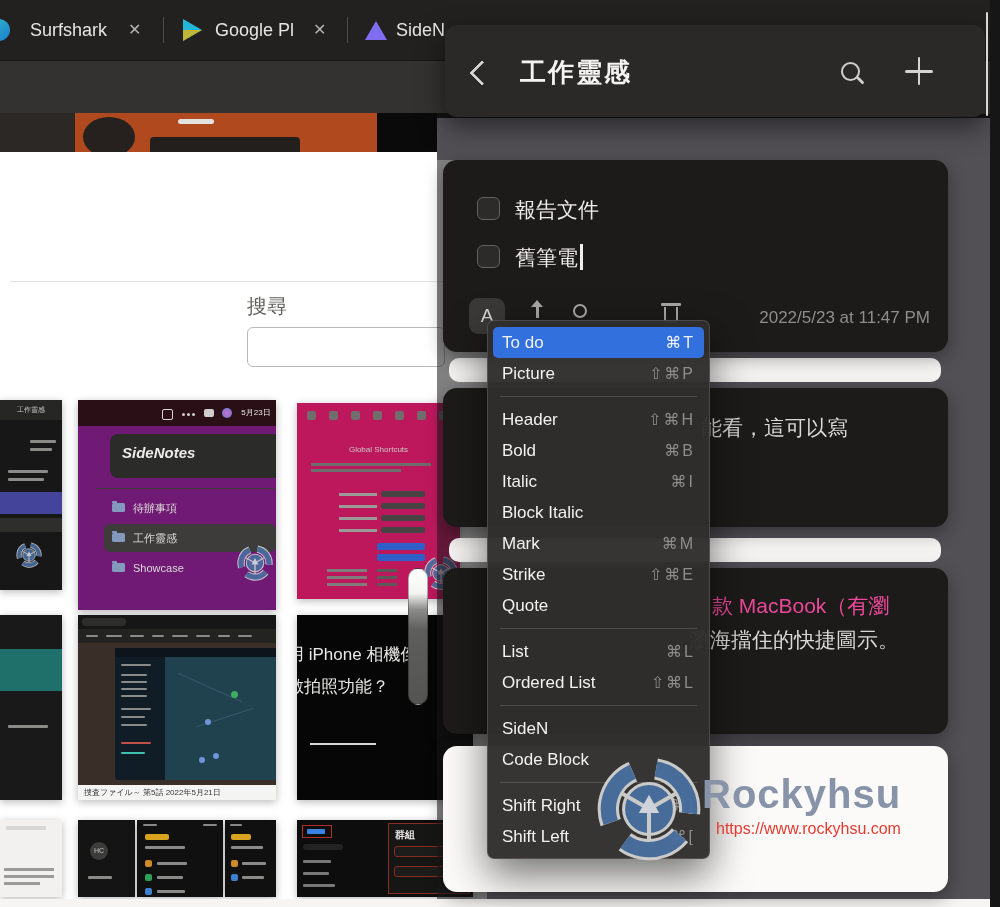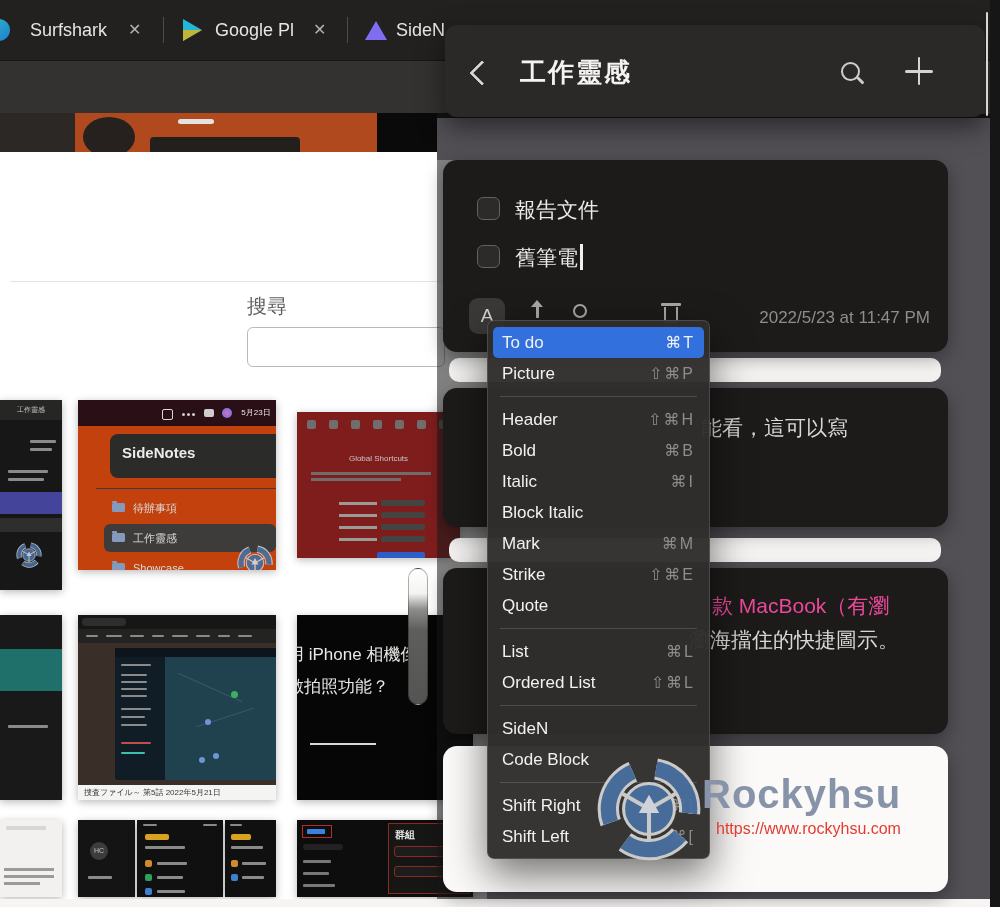--- a/index.html
+++ b/index.html
@@ -57,38 +57,38 @@
   .thumb{box-shadow:0 2px 8px rgba(0,0,0,.28);overflow:hidden;}
   .dash{background:#8a8a88;border-radius:1px;}
 
   
   .t1{left:0;top:287px;width:62px;height:190px;background:#171717;}
   .t1 .hd{left:0;top:0;width:62px;height:20px;background:#262625;color:#c9c8c6;font-size:7px;line-height:20px;text-align:center;}
   .t1 .band{left:0;top:92px;width:62px;height:22px;background:#45449b;}
   .t1 .irow{left:0;top:118px;width:62px;height:14px;background:#2e2e2d;}
 
   
-  .t2{left:78px;top:287px;width:198px;height:170px;background:#c2410c;}
+  .t2{left:78px;top:287px;width:198px;height:210px;background:#701a75;}
   .t2 .bar{left:0;top:0;width:198px;height:26px;background:#2a1016;}
   .t2 .wsq{left:84px;top:9px;width:9px;height:9px;border:1.5px solid #d8d7d5;border-radius:2px;}
   .t2 .dots{left:104px;top:13px;width:3px;height:3px;border-radius:50%;background:#cfcecc;
     box-shadow:5px 0 0 #cfcecc,10px 0 0 #cfcecc;}
   .t2 .cam{left:126px;top:9px;width:10px;height:8px;border-radius:2px;background:#cfcecc;}
   .t2 .siri{left:144px;top:8px;width:10px;height:10px;border-radius:50%;background:radial-gradient(circle,#d070c8,#5a7ad8);}
   .t2 .date{left:158px;top:0;width:40px;color:#e8e7e5;font-size:8px;line-height:26px;text-align:center;}
   .t2 .titlebox{left:32px;top:34px;width:166px;height:44px;background:#2b2b2a;border-radius:8px 0 0 8px;}
-  .t2 .title{left:44px;top:44px;color:#ecebe9;font-size:15px;font-weight:bold;}
+  .t2 .title{left:44px;top:44px;color:#ecebe9;font-size:15px;font-weight:bold;font-style:italic;}
   .t2 .div{left:18px;top:88px;width:180px;height:1px;background:#3c3c3a;}
   .t2 .row{left:26px;width:172px;height:28px;color:#dbdad8;font-size:11px;line-height:28px;}
   .t2 .rowhl{background:#3d3c3b;border-radius:6px;}
   .folder{display:inline-block;width:13px;height:9px;background:#8399bd;border-radius:1.5px;margin:0 8px 0 8px;position:relative;top:0px;}
   .folder::before{content:"";position:absolute;left:0;top:-2px;width:5px;height:2px;background:#8399bd;border-radius:1px 1px 0 0;}
 
   
-  .t3{left:297px;top:299px;width:163px;height:146px;background:#7f1d1d;}
+  .t3{left:297px;top:290px;width:163px;height:196px;background:#be185d;}
   .t3 .ticon{top:8px;width:9px;height:9px;background:#6f6e6c;border-radius:2px;}
   .t3 .title{left:0;top:42px;width:163px;text-align:center;color:#c8c7c5;font-size:8px;}
   .t3 .para{left:14px;width:120px;height:2.5px;background:#6e6d6b;}
   .t3 .lbl{width:38px;height:3px;background:#9a9a97;}
   .t3 .ctl{width:44px;height:6px;background:#454443;border-radius:2px;}
   .t3 .blue{width:48px;height:7px;background:#2e5fc9;border-radius:2px;}
   .t3 .tlbl{width:40px;height:2.5px;background:#7e7d7b;}
   .t3 .tval{width:20px;height:2.5px;background:#5b5a58;}
 
   

